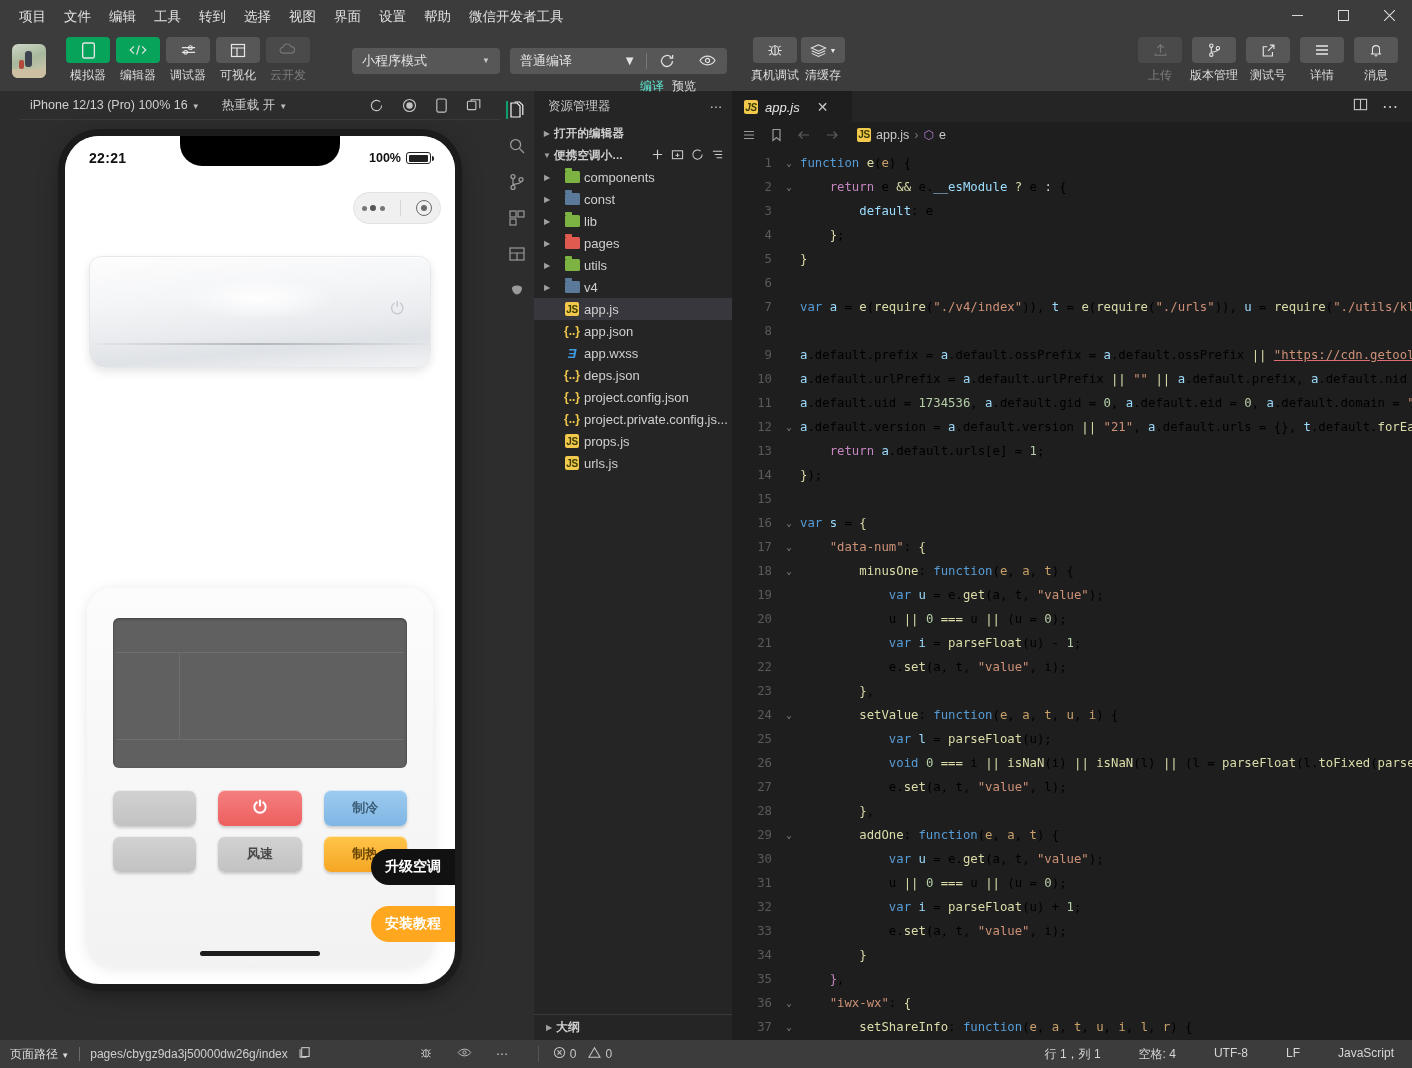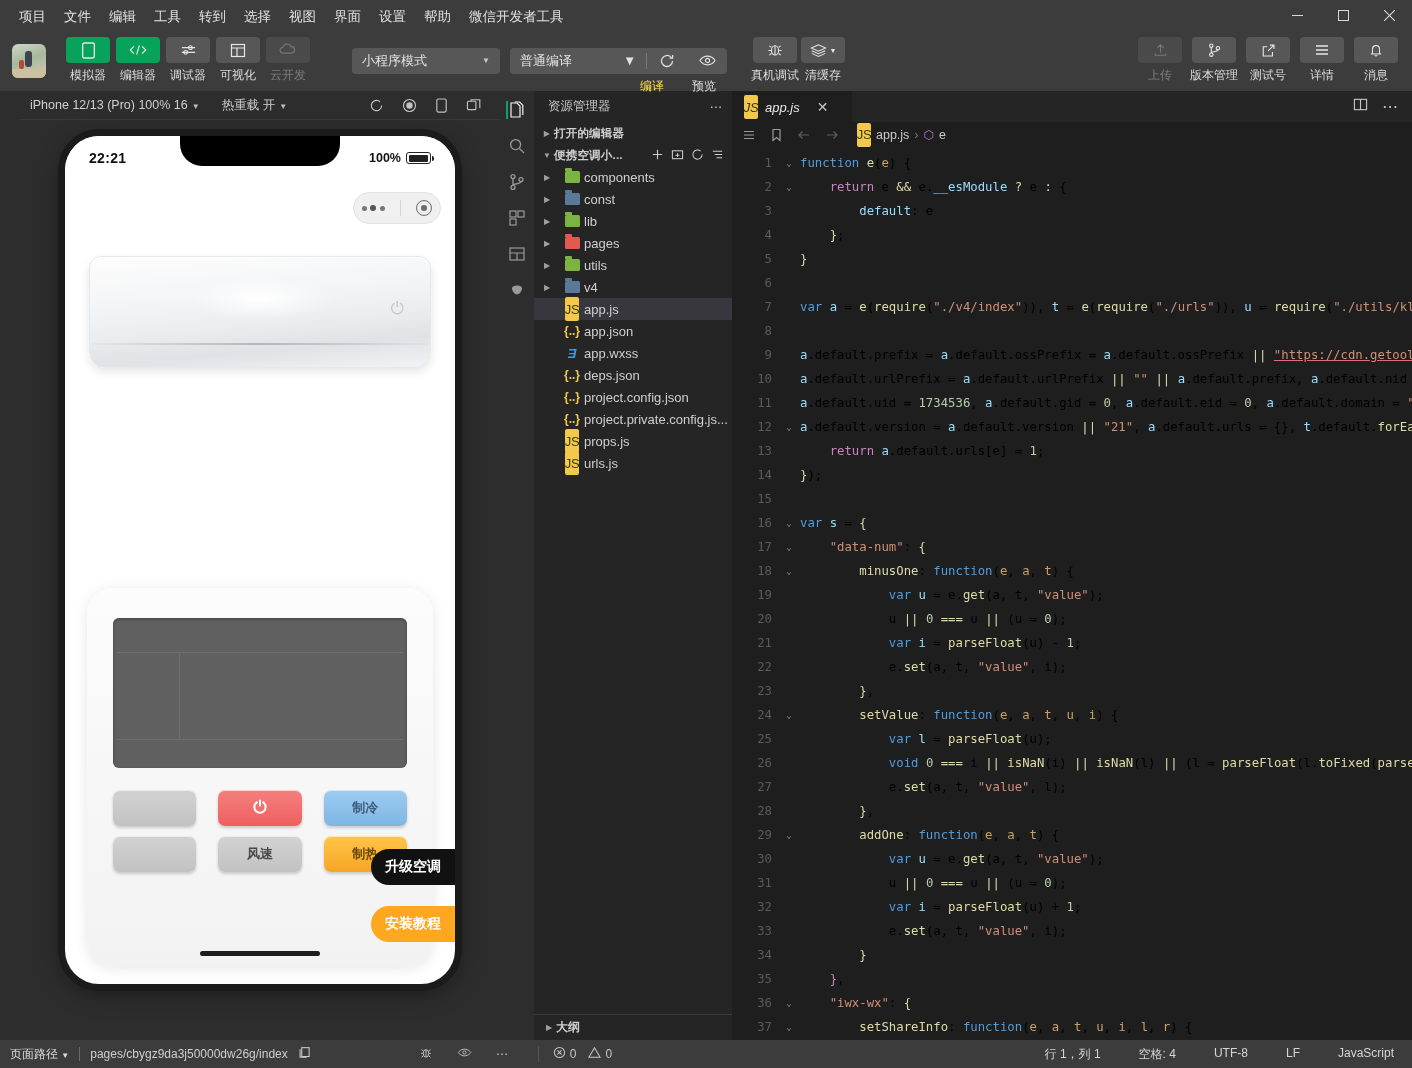--- a/index.html
+++ b/index.html
@@ -209,22 +209,22 @@
   .exp-row .ficon { width: 20px; display: flex; justify-content: center; align-items:center; }
   .exp-row .nm { margin-left: 2px; overflow: hidden; text-overflow: ellipsis; }
   .proj-actions { margin-left: auto; display: flex; gap: 7px; padding-right: 8px; color: #cdcdcd; }
 
   .folder { width: 15px; height: 12px; border-radius: 1.5px; position: relative; display:block;}
   .folder:before { content:''; position:absolute; top:-3px; left:0; width:7px; height:3px; border-radius:1px 1px 0 0;}
   .f-blue { background: #5b7a99; } .f-blue:before { background:#5b7a99; }
   .f-green { background: #7cb342; } .f-green:before { background:#7cb342; }
   .f-red { background: #e05a4f; } .f-red:before { background:#e05a4f; }
 
-  .js-badge { width: 14px; height: 24px; background: #f2c94c; border-radius: 2px; color:#3b3b00;
-     font-size: 13px; font-weight: normal; display:flex; align-items:center; justify-content:center; letter-spacing:-.3px;}
+  .js-badge { width: 14px; height: 14px; background: #f2c94c; border-radius: 2px; color:#3b3b00;
+     font-size: 10px; font-weight: bold; display:flex; align-items:center; justify-content:center; letter-spacing:-.3px;}
   .json-badge { color: #f2c94c; font-size: 12px; font-weight: bold; }
   .wxss-badge { color: #3f9ae0; font-size: 13px; font-weight: bold; font-style: italic;}
 
   .outline {
     border-top: 1px solid #3a3a3a; height: 26px; display: flex; align-items: center;
     color: #cfcfcf; font-size: 12px; font-weight: bold; padding-left: 8px; flex: 0 0 26px;
   }
   .outline .tw { width: 14px; font-size: 8px; color: #a0a0a0; display:flex; justify-content:center;}
 
   
@@ -392,21 +392,21 @@
           </svg>
         </div>
         <div class="cg-ico">
           <svg width="17" height="17" viewBox="0 0 18 18" fill="none" stroke="currentColor" stroke-width="1.2">
             <path d="M1 9s3-4.6 8-4.6S17 9 17 9s-3 4.6-8 4.6S1 9 1 9z"></path>
               <circle cx="9" cy="9" r="2.2"></circle>
           </svg>
         </div>
       </div>
       <div style="display:flex; gap:0; margin-top:4px; position:absolute; top:26px; left:140px; white-space:nowrap;">
-        <span style="font-size:12px;color:#fde047;margin-right:28px;">编译</span>
+        <span style="font-size:12px;color:#5eead4;margin-right:8px;">编译</span>
         <span style="font-size:12px;color:#dcdcdc;">预览</span>
       </div>
     </div>
 
     <div class="tbtn" style="margin-left:24px;">
       <div class="box">
         <svg width="16" height="16" viewBox="0 0 18 18" fill="none" stroke="currentColor" stroke-width="1.2">
           <ellipse cx="9" cy="9.5" rx="4" ry="5.2"></ellipse>
             <path d="M9 4.3V14.7M5 6L2.6 4.3M13 6l2.4-1.7M4.4 9.5H1.6M13.6 9.5h2.8M5 13l-2.4 1.7M13 13l2.4 1.7"></path>
         </svg>

